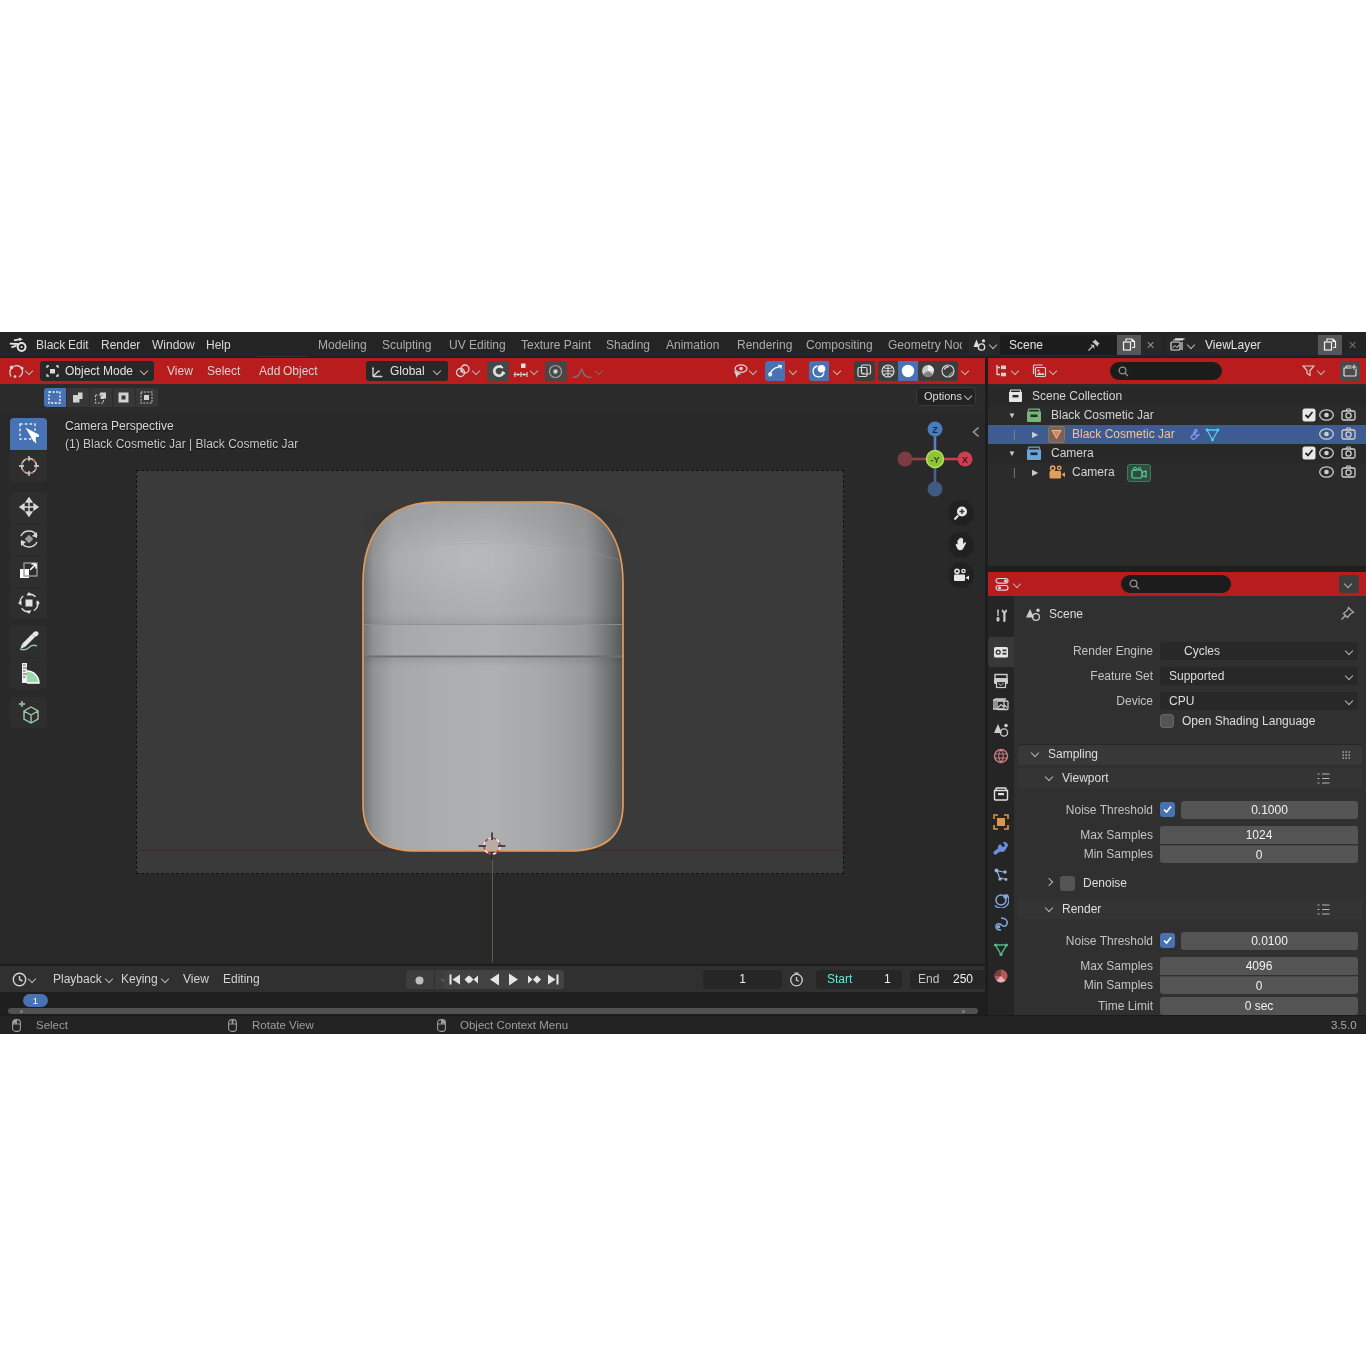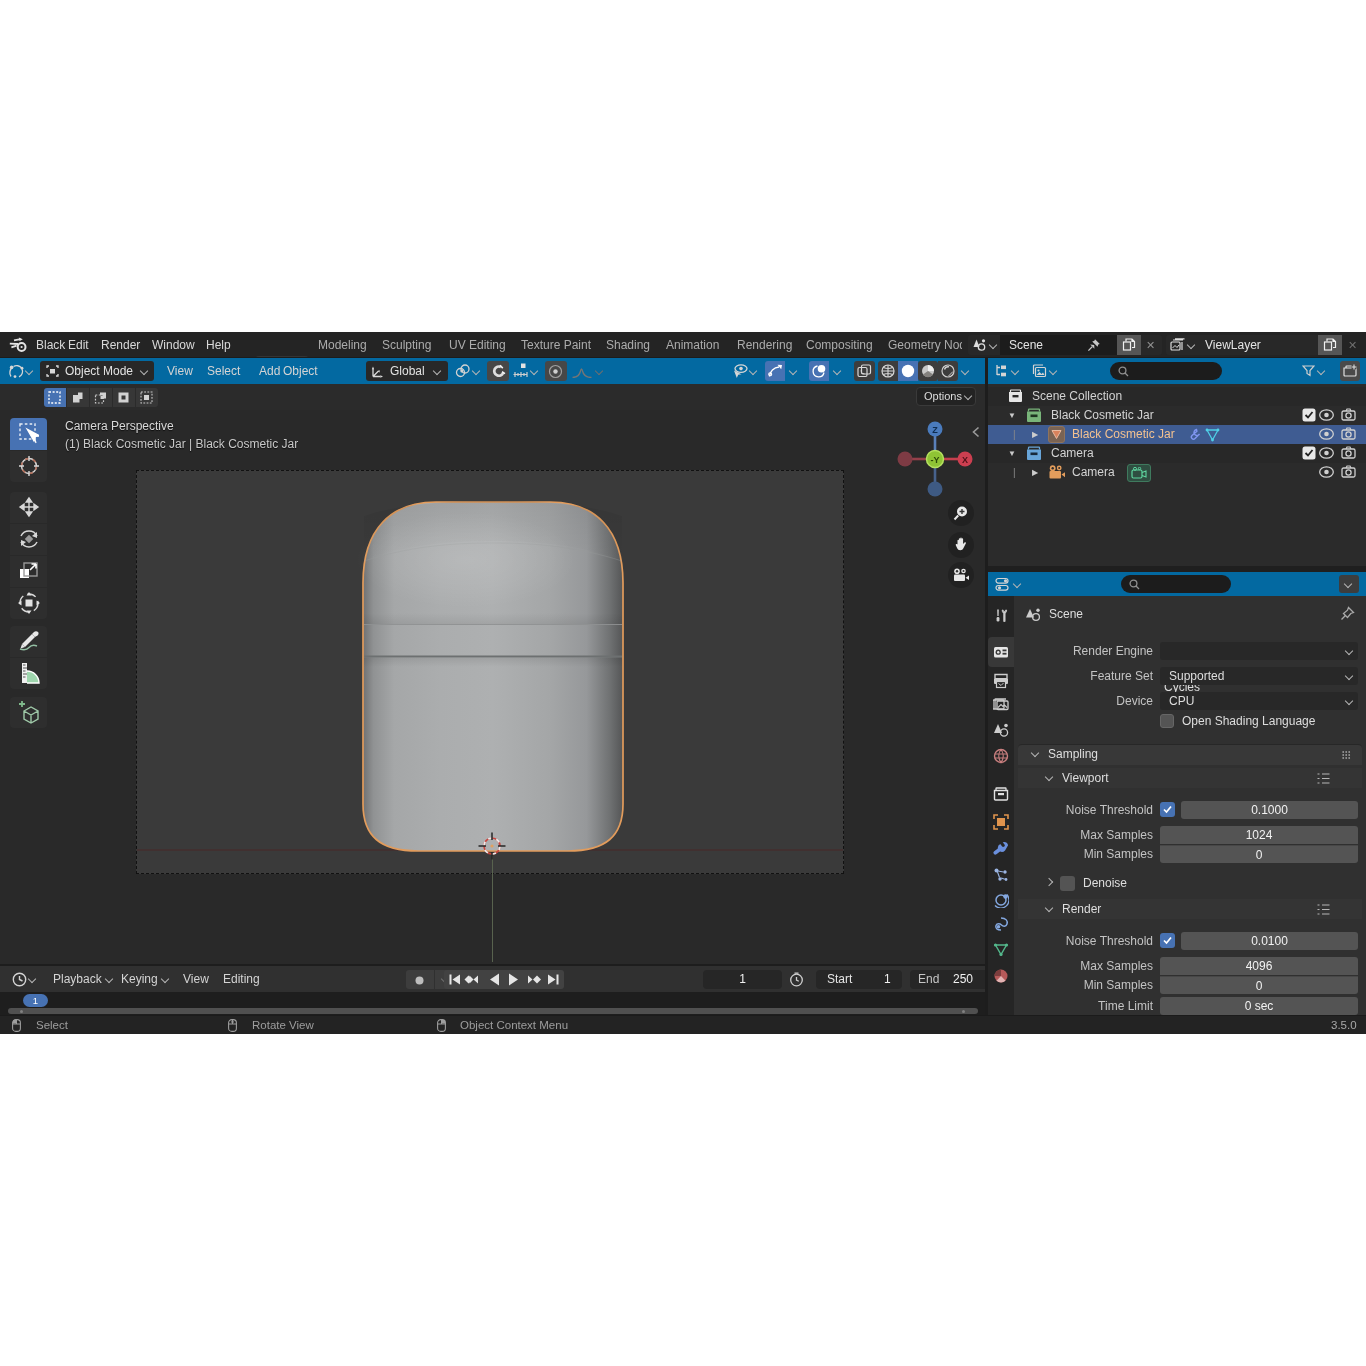--- a/index.html
+++ b/index.html
@@ -8,21 +8,21 @@
   #win{position:absolute;left:0;top:332px;width:1366px;height:702px;background:#2b2b2b;}
   #win *{position:absolute;box-sizing:border-box;}
   .t{white-space:nowrap;}
   
   #topbar{left:0;top:0;width:1366px;height:26px;background:#242424;}
   .menu{color:#d9d9d9;font-size:12px;line-height:26px;}
   .tab{color:#acacac;font-size:12px;line-height:26px;}
   .tabactive{background:#343434;border-radius:4px;color:#ececec;font-size:12px;
              line-height:18px;top:4px;height:18px;padding:0 9px;margin-top:20px;}
   
-  .hdr{background:#0369a1;}
+  .hdr{background:#b91c1c;}
   .ddark{background:#282828;border-radius:3px;}
   .btn-lt{background:#3d3d3d;border-radius:3px;}
   .blue{background:#4772b3;}
   .htxt{color:#d4d4d4;font-size:12px;line-height:26px;}
   
   .numfield{background:#545454;border-radius:3px;color:#f2f2f2;font-size:12px;text-align:center;}
   .dropfield{background:#282828;border-radius:3px;color:#e2e2e2;font-size:12px;}
   .plabel{color:#c3c3c3;font-size:12px;text-align:right;}
   .otxt{color:#d3d3d3;font-size:12px;line-height:19px;}
   .phdr{background:#383838;}
@@ -411,21 +411,21 @@
             <path d="M104,3.5 L104,13.5 L111.5,8.5 Z"></path>
         </g>
       </svg>
       <div style="left:703px;top:4px;width:79px;height:19px;background:#262626;border-radius:4px;"></div>
       <span style="left:703px;width:79px;text-align:center;color:#f0f0f0;font-size:12px;line-height:26px;">1</span>
       <svg style="left:789px;top:6px;" width="15" height="15" viewBox="0 0 15 15">
         <circle cx="7.5" cy="8" r="5.8" fill="none" stroke="#cfcfcf" stroke-width="1.3"></circle>
         <path d="M7.5,5 L7.5,8 L9.8,9.3 M5.5,1.2 L9.5,1.2" stroke="#cfcfcf" stroke-width="1.3" fill="none"></path>
       </svg>
       <div style="left:816px;top:4px;width:86px;height:19px;background:#262626;border-radius:4px;"></div>
-      <span class="t" style="left:827px;color:#e5e5e5;font-size:12px;line-height:26px;">Start</span>
+      <span class="t" style="left:827px;color:#5eead4;font-size:12px;line-height:26px;">Start</span>
       <span class="t" style="left:884px;color:#f0f0f0;font-size:12px;line-height:26px;">1</span>
       <div style="left:910px;top:4px;width:78px;height:19px;background:#262626;border-radius:4px;"></div>
       <span class="t" style="left:918px;color:#c6c6c6;font-size:12px;line-height:26px;">End</span>
       <span class="t" style="left:953px;color:#f0f0f0;font-size:12px;line-height:26px;">250</span>
 
       <div style="left:23px;top:28px;width:25px;height:13px;background:#4772b3;border-radius:6.5px;color:#fff;font-size:9.5px;text-align:center;line-height:13px;">1</div>
       <div style="left:8px;top:42px;width:970px;height:6px;background:#505050;border-radius:3px;"></div>
       <div style="left:962px;top:43.5px;width:3px;height:3px;background:#818181;border-radius:2px;"></div>
       <div style="left:20px;top:43.5px;width:3px;height:3px;background:#818181;border-radius:2px;"></div>
     </div>
@@ -612,21 +612,21 @@
           <path d="M5,2 L9,10.5 L1,10.5 Z" fill="#ccc"></path>
           <circle cx="11" cy="10" r="3.4" fill="none" stroke="#ccc" stroke-width="1.3"></circle>
           <circle cx="13" cy="3.2" r="1.7" fill="#ccc"></circle>
         </svg>
         <span class="ptxt t" style="left:61px;top:11px;">Scene</span>
         <svg style="left:352px;top:10px;" width="15" height="15" viewBox="0 0 15 15">
           <path d="M8.5,1.5 L13.5,6.5 L10.8,7.5 L7.5,11.5 L3.5,7.5 L7.5,4.2 Z M5.2,9.8 L1.5,13.5" fill="none" stroke="#a9a9a9" stroke-width="1.3"></path>
         </svg>
         <div class="plabel t" style="left:40px;top:46px;width:125px;line-height:18px;">Render Engine</div>
         <div class="dropfield" style="left:172px;top:46px;width:198px;height:18px;"></div>
-        <span class="ptxt t" style="left:176px;top:46px;line-height:18px;margin-top:36px;">Cycles</span>
+        <span class="ptxt t" style="left:196px;top:46px;line-height:18px;">Cycles</span>
         <i class="cv" style="left:358px;top:52px;"></i>
         <div class="plabel t" style="left:40px;top:71px;width:125px;line-height:18px;">Feature Set</div>
         <div class="dropfield" style="left:172px;top:71px;width:198px;height:18px;"></div>
         <span class="ptxt t" style="left:181px;top:71px;line-height:18px;">Supported</span>
         <i class="cv" style="left:358px;top:77px;"></i>
         <div class="plabel t" style="left:40px;top:96px;width:125px;line-height:18px;">Device</div>
         <div class="dropfield" style="left:172px;top:96px;width:198px;height:18px;"></div>
         <span class="ptxt t" style="left:181px;top:96px;line-height:18px;">CPU</span>
         <i class="cv" style="left:358px;top:102px;"></i>
         <div style="left:172px;top:118px;width:14px;height:14px;background:#545454;border:1px solid #666;border-radius:3px;"></div>

